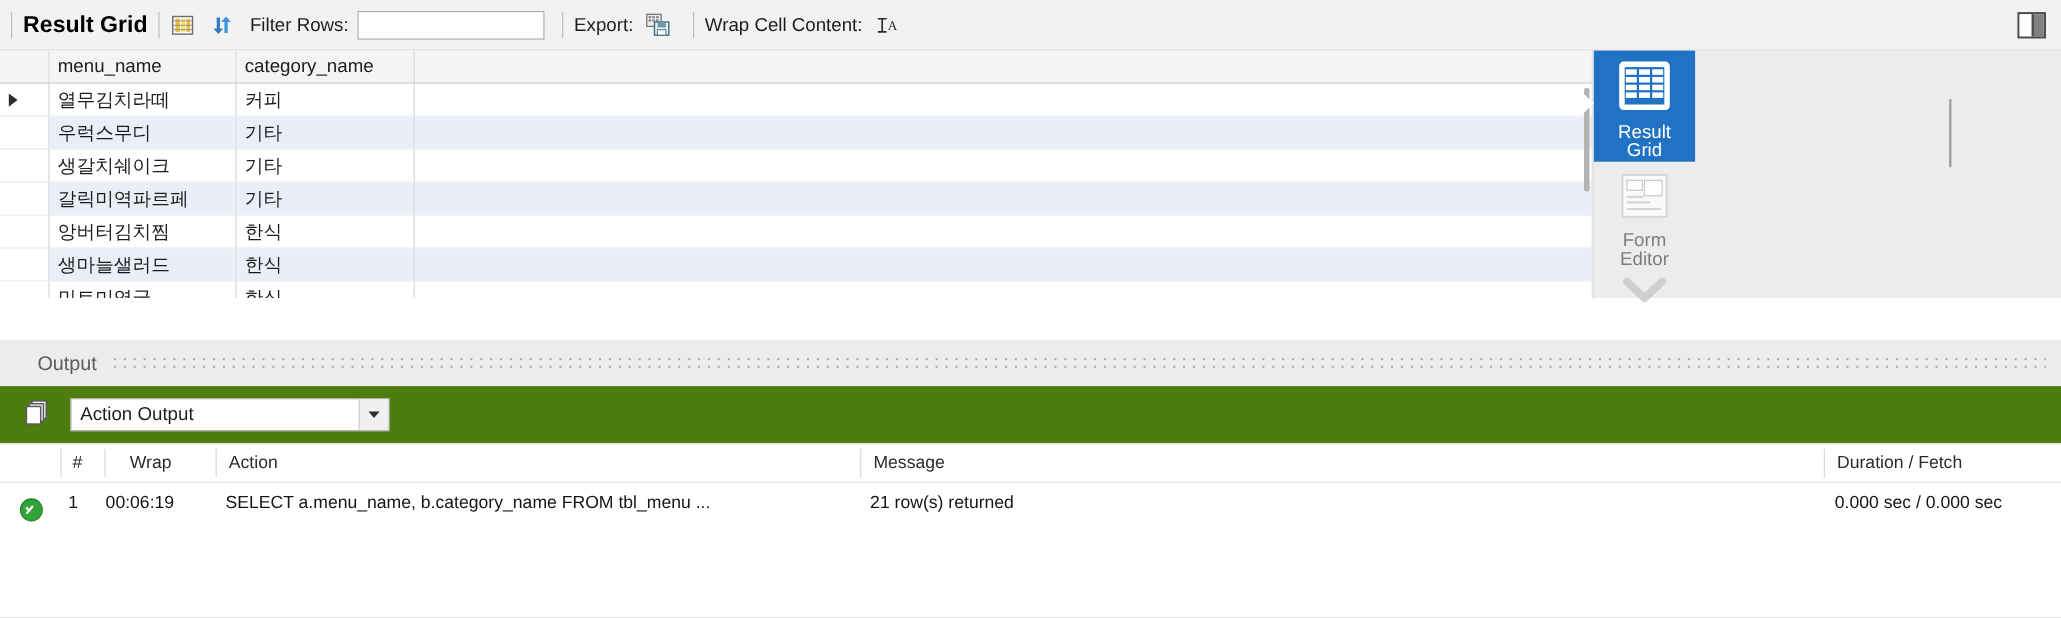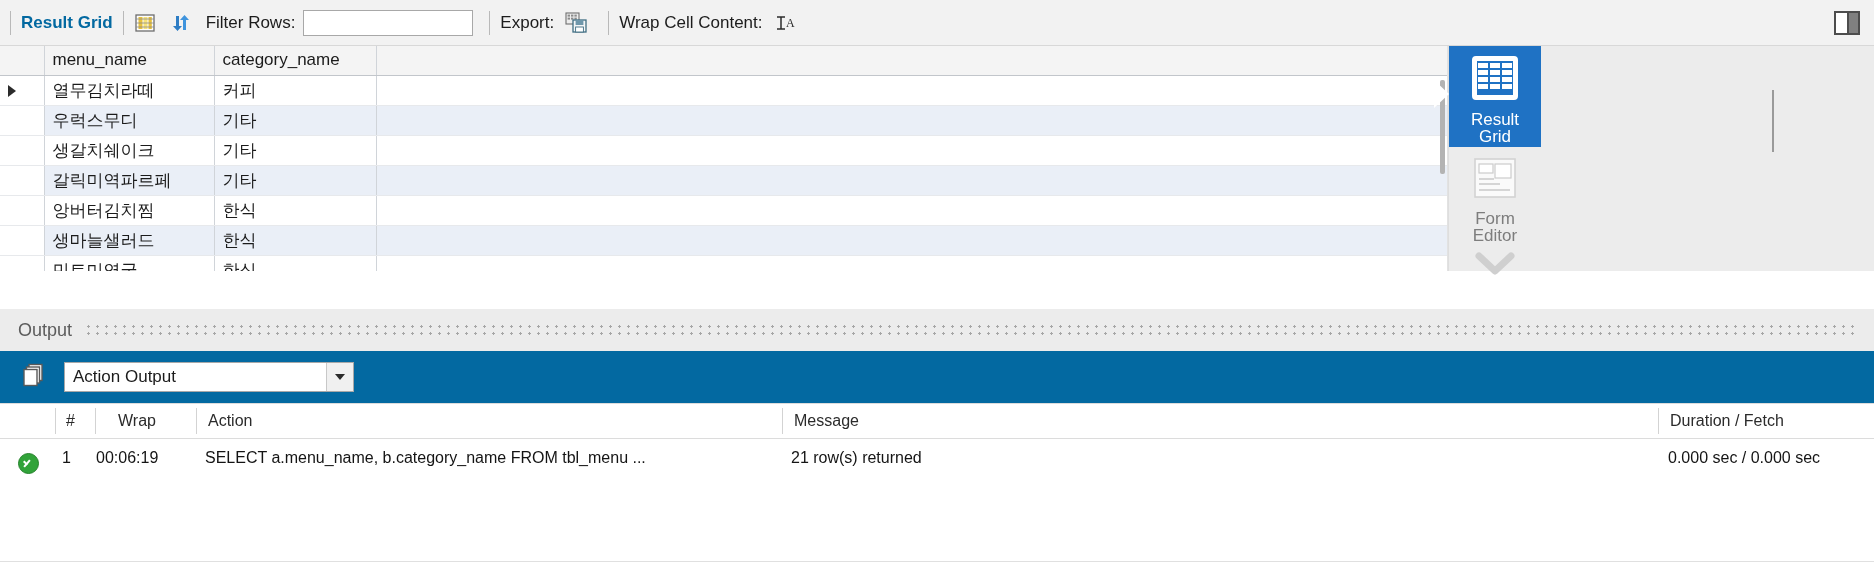--- a/index.html
+++ b/index.html
@@ -19,21 +19,21 @@
     position:absolute;left:0;top:0;width:1874px;height:46px;
     background:#f2f2f2;
     border-bottom:1px solid #d8d8d8;
     display:flex;align-items:center;
     box-sizing:border-box;
   }
   .tb-sep{
     width:1px;height:24px;background:#b9b9b9;margin:0 10px;flex:none;
   }
   .tb-label{
-    font-weight:bold;font-size:17px;color:#0369a1;white-space:nowrap;flex:none;
+    font-weight:bold;font-size:21px;color:#000000;white-space:nowrap;flex:none;
   }
   .tb-text{
     font-size:17px;color:#1c1c1c;white-space:nowrap;flex:none;
   }
   .tb-icon{flex:none;display:flex;align-items:center;justify-content:center;}
   .filter-input{
     width:170px;height:26px;background:#ffffff;border:1px solid #a8a8a8;
     margin-left:8px;box-sizing:border-box;flex:none;
     font-family:inherit;font-size:15px;padding:0 4px;color:#222;
   }
@@ -147,34 +147,34 @@
   .info-dot{
     width:19px;height:19px;border-radius:50%;background:#1f72c4;
     color:#ffffff;font-size:14px;font-weight:bold;line-height:19px;text-align:center;
     font-family:"Liberation Serif",serif;
   }
   .readonly-txt{font-size:18px;color:#2b2b2b;}
 
   
   .out-head{
     position:absolute;left:0;top:309px;width:1874px;height:42px;
-    background:#ececec;display:flex;align-items:center;box-sizing:border-box;
+    background:#ececec;display:flex;align-items:center;box-sizing:border-box;padding-left:16px;
   }
   .out-title{font-size:18px;color:#5c5c5c;margin-left:18px;flex:none;}
   .dots{
     flex:1 1 auto;height:14px;margin:0 14px 0 12px;
     background-image:radial-gradient(circle, #9a9a9a 1px, transparent 1.2px);
     background-size:9px 7px;
     opacity:.85;
   }
 
   
   .out-sel-bar{
     position:absolute;left:0;top:351px;width:1874px;height:52px;
-    background:#0369a1;display:flex;align-items:center;box-sizing:border-box;
+    background:#4d7c0f;display:flex;align-items:center;box-sizing:border-box;
   }
   .copy-icon{margin-left:22px;flex:none;}
   .out-select{
     margin-left:16px;width:290px;height:30px;background:#ffffff;
     border:1px solid #a8a8a8;box-sizing:border-box;
     display:flex;align-items:center;justify-content:space-between;flex:none;
   }
   .out-select .sel-val{font-size:17px;color:#1b1b1b;padding-left:8px;}
   .sel-arrow-box{
     width:26px;height:28px;background:#f0f0f0;border-left:1px solid #c8c8c8;

